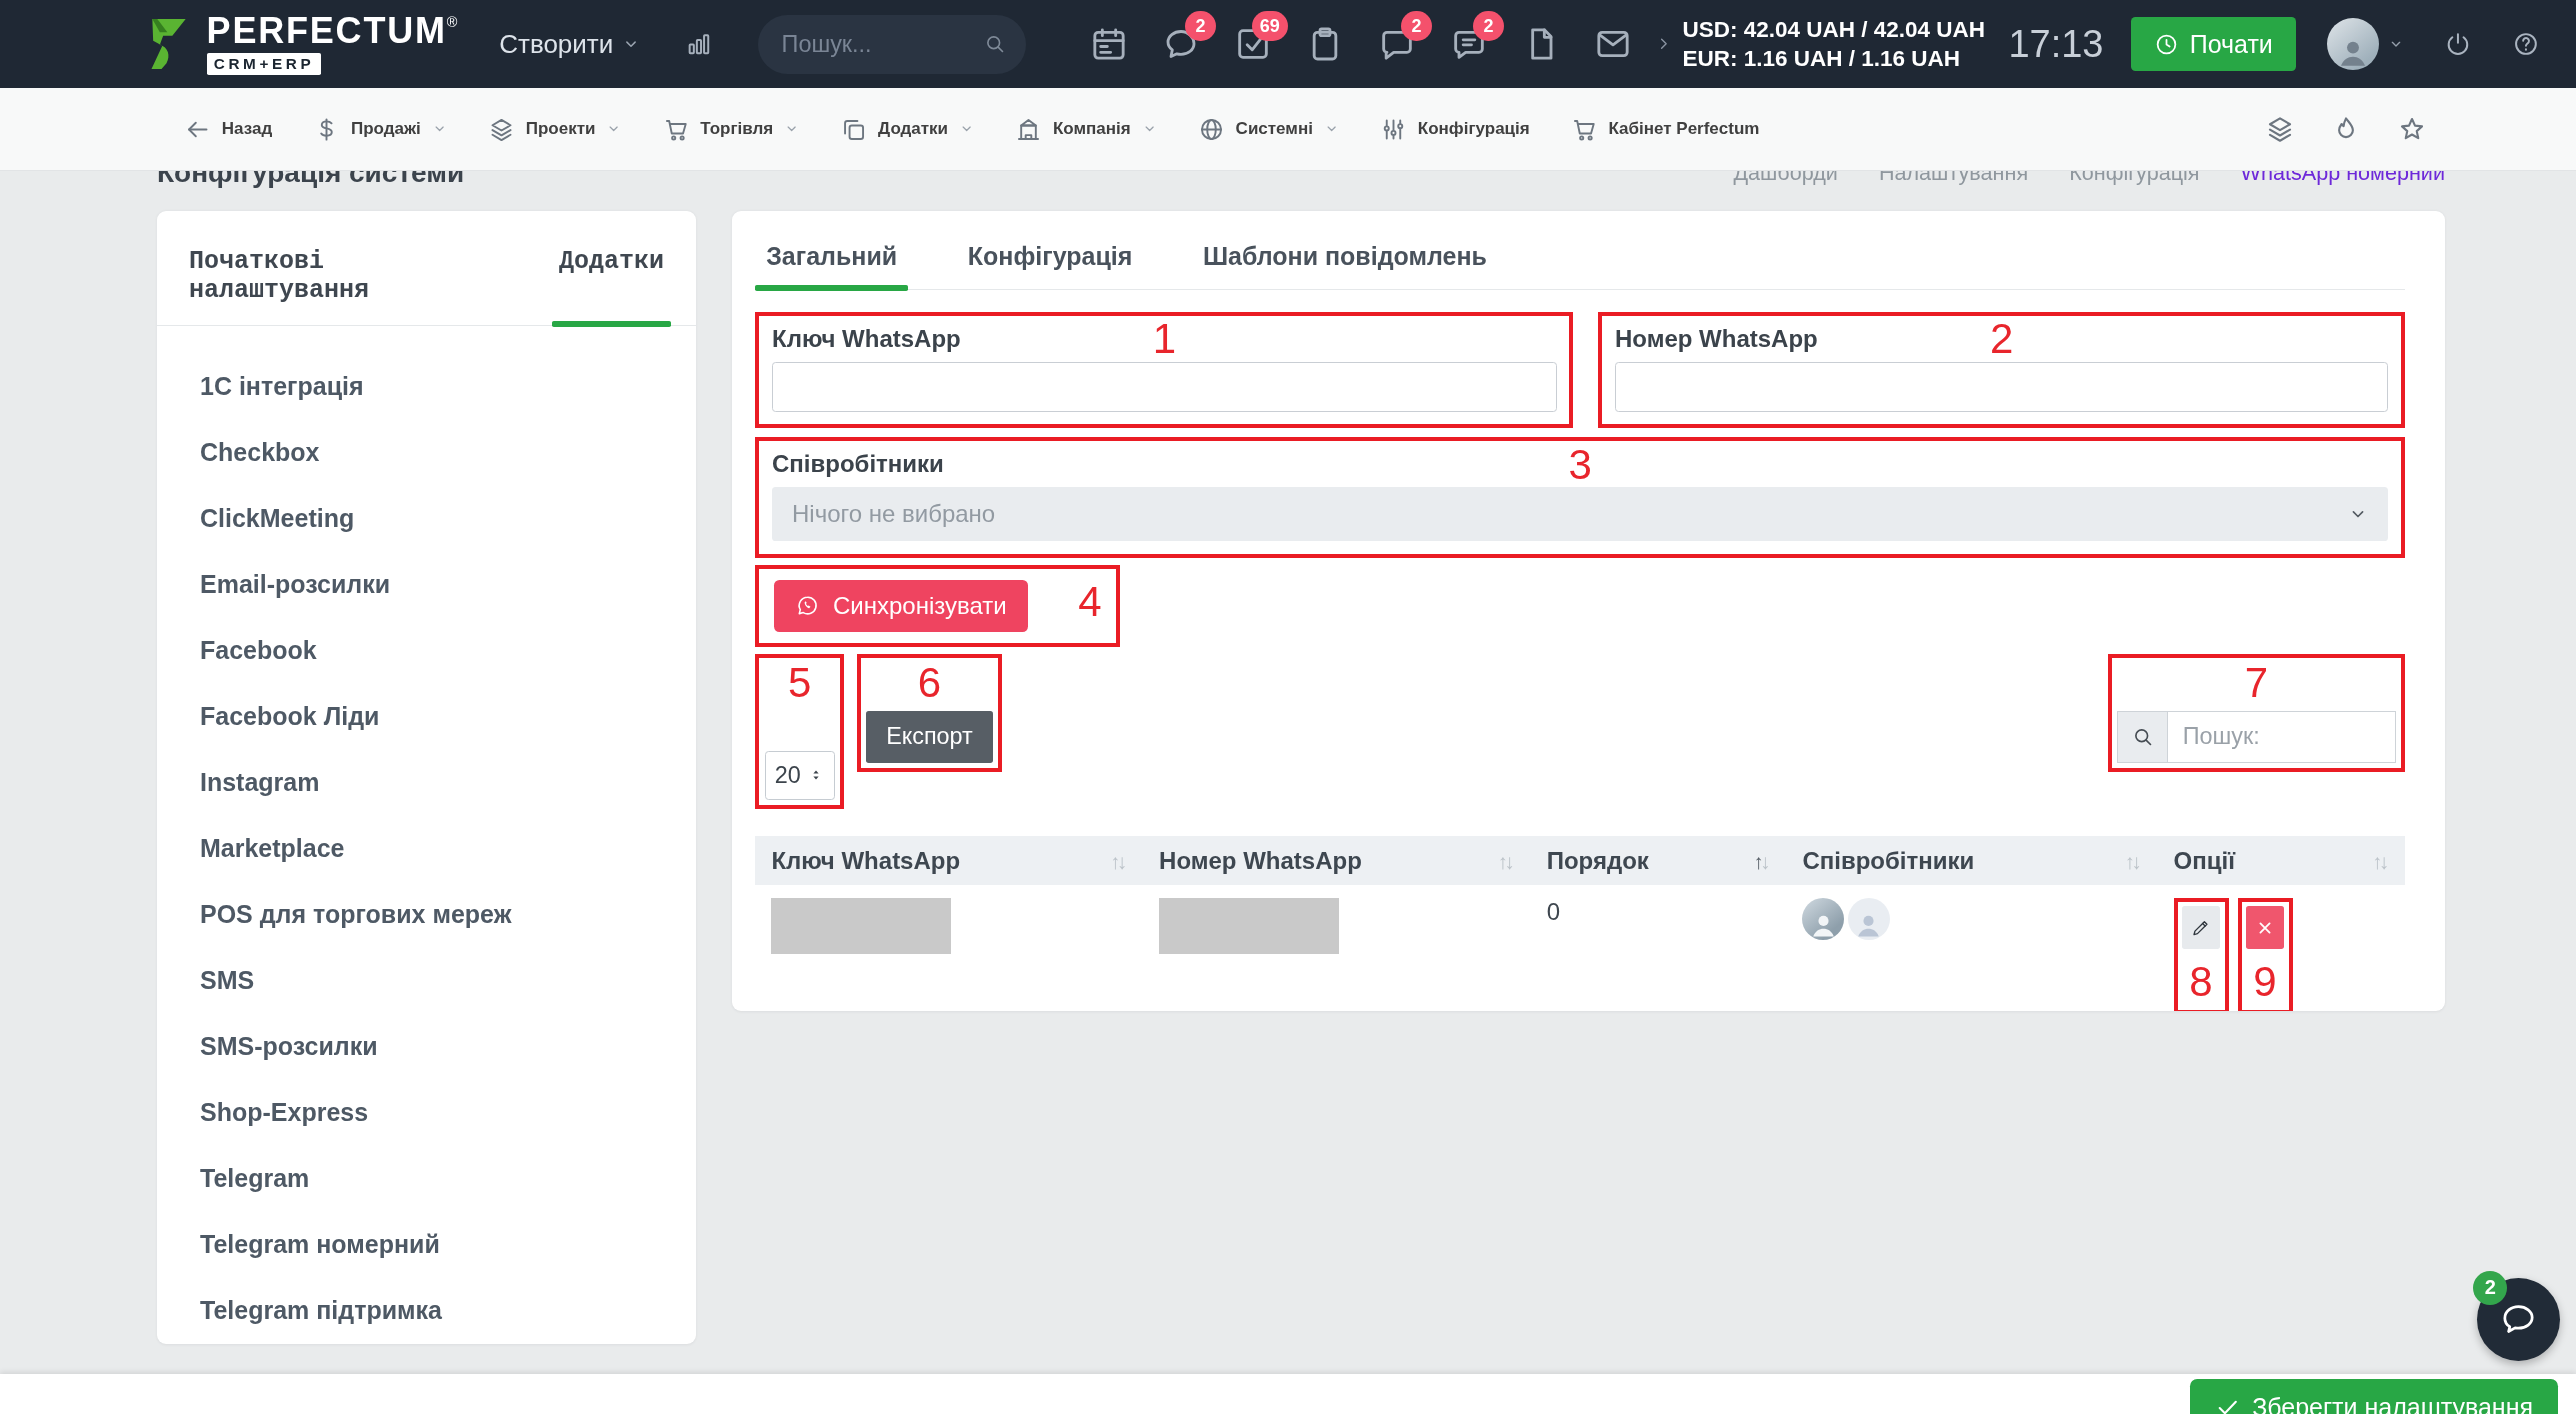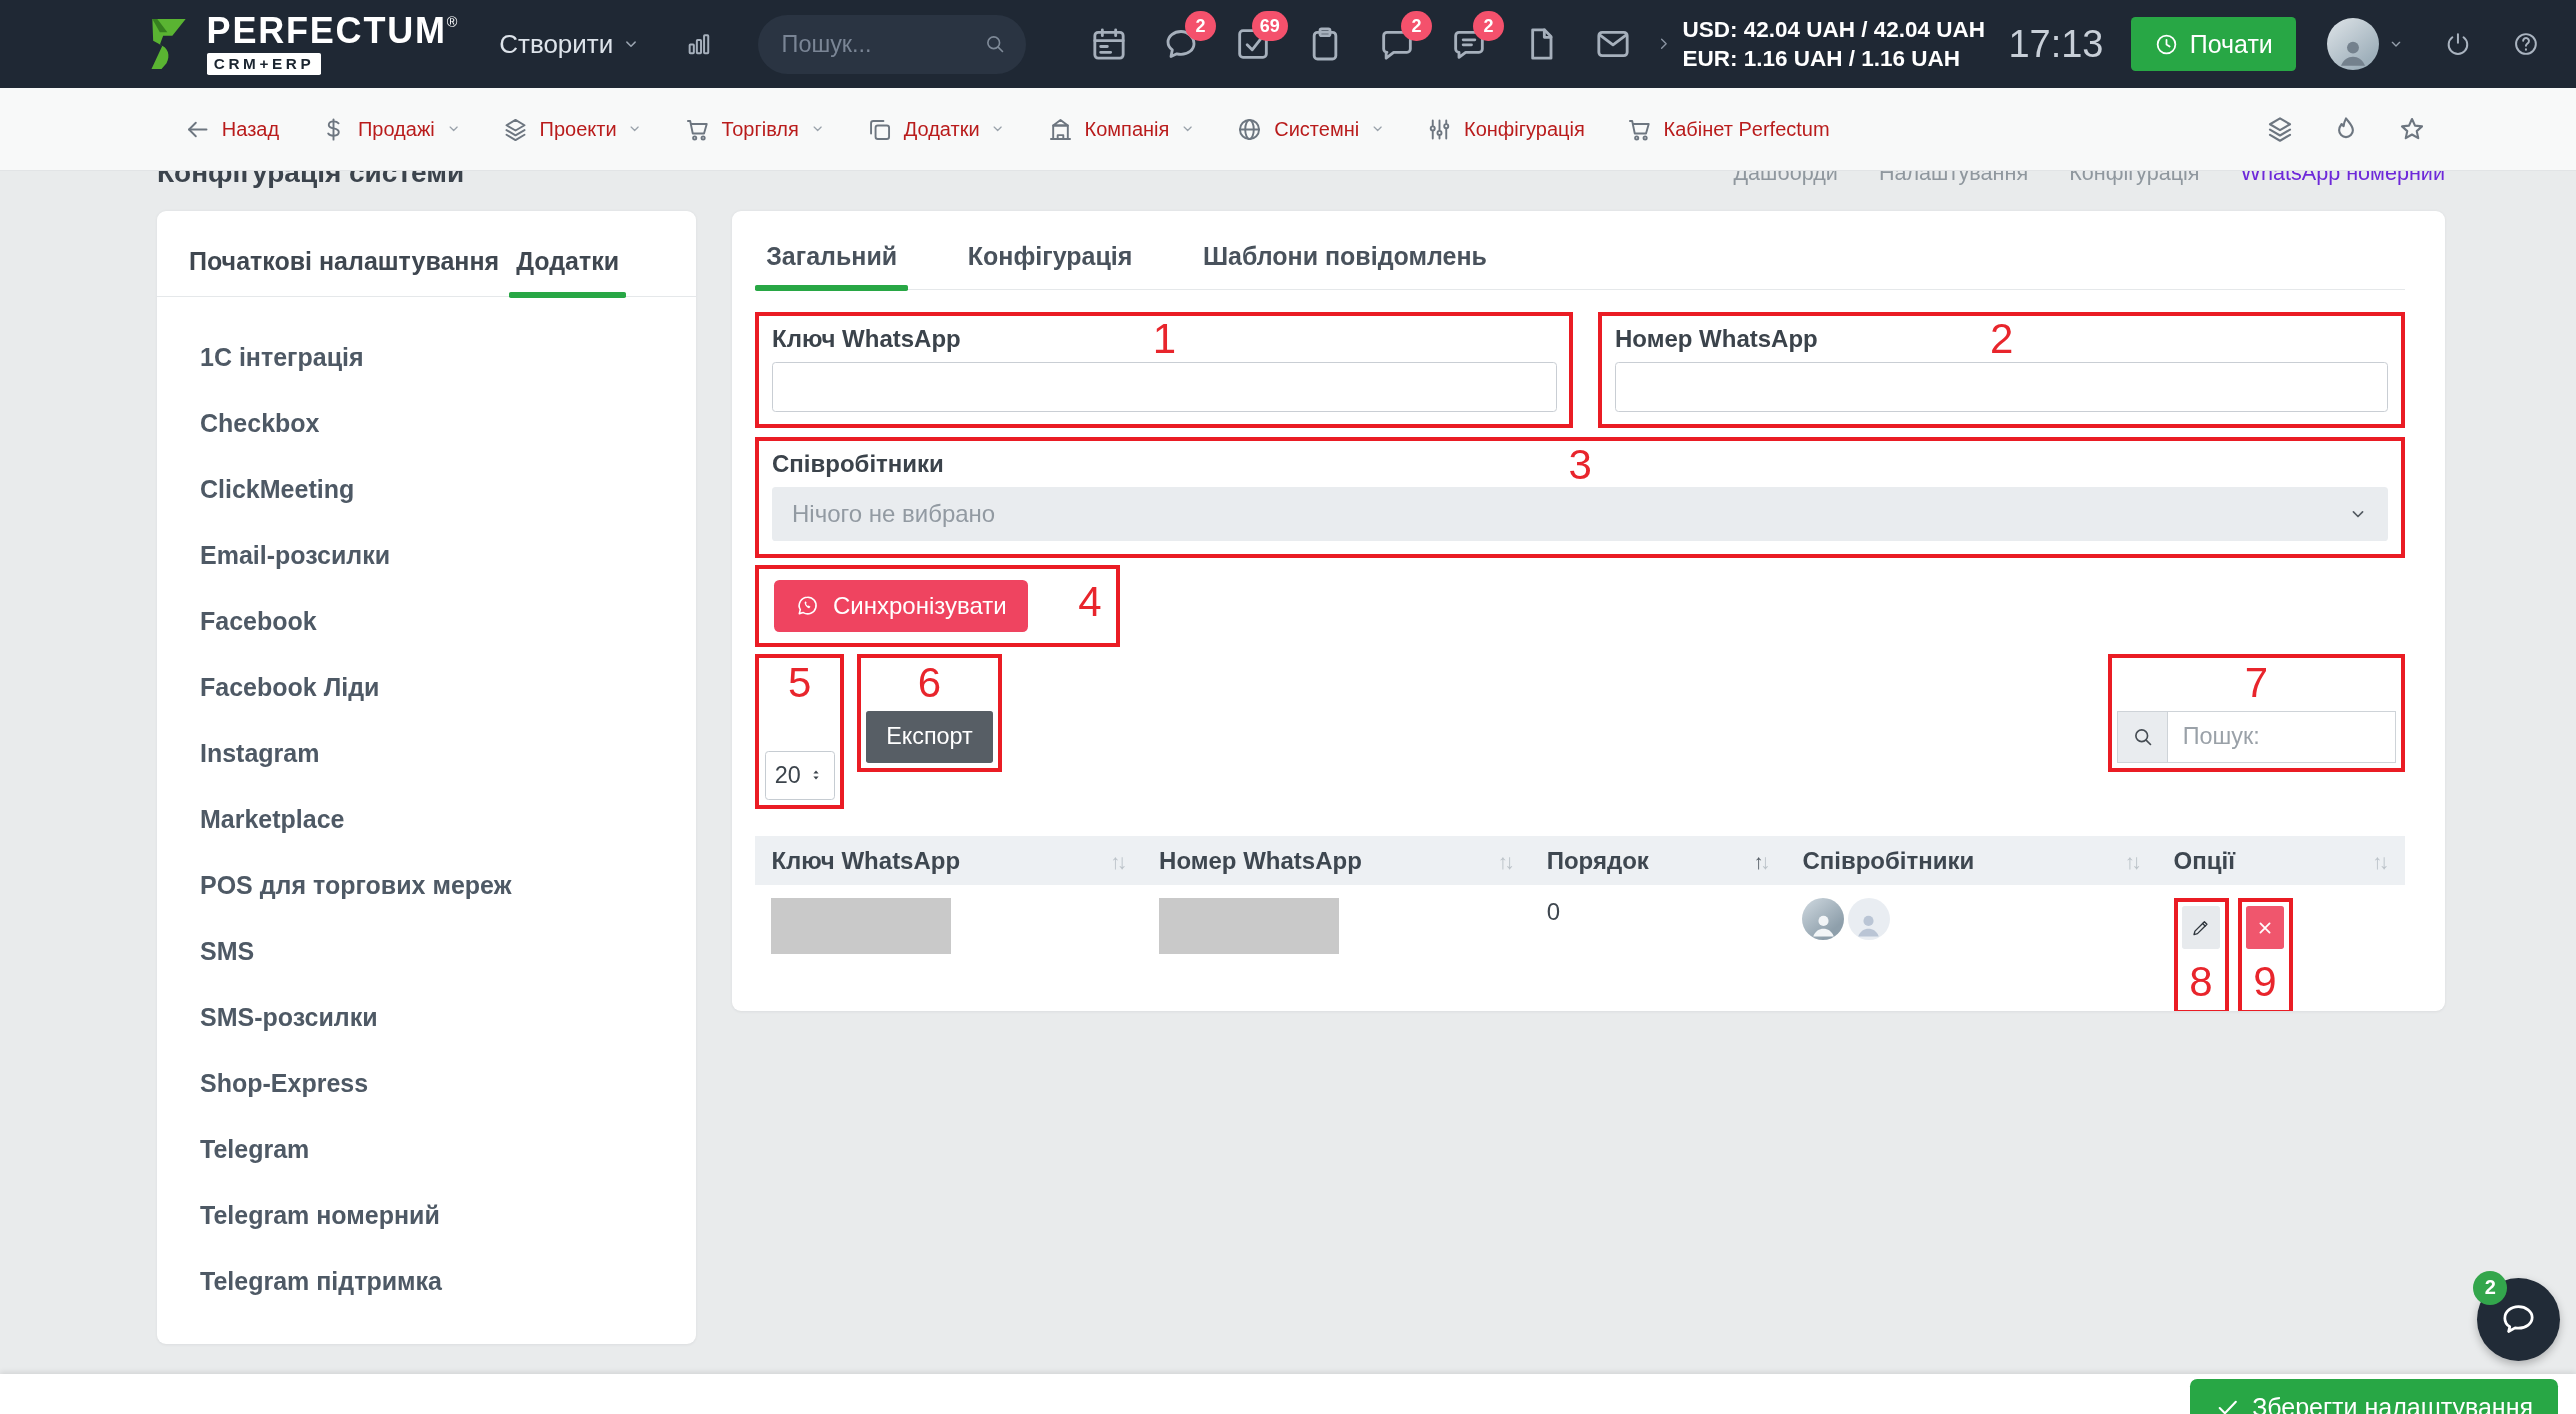--- a/index.html
+++ b/index.html
@@ -36,39 +36,39 @@
   .avatar .av-ic{width:34px;height:34px;color:#74818d;}
   .avchev{width:16px;height:16px;color:#96a0ac;}
   .hbtn{margin-left:40px;width:36px;height:36px;color:#aab4c0;cursor:pointer;display:block;}
   [data-icon] svg{display:block;width:100%;height:100%;}
 
   
   .navbar{height:83px;background:#f8f9f9;border-bottom:0.9px solid #e2e4e6;display:flex;align-items:center;justify-content:space-between;padding:0 149px 0 184px;box-sizing:border-box;}
   .nav-left{display:flex;align-items:center;gap:41px;}
   .nav-item{display:flex;align-items:center;gap:10.8px;cursor:pointer;text-decoration:none;}
   .nic{width:27px;height:27px;color:#6d7680;}
-  .nlabel{font-size:20px;color:#b91c1c;white-space:nowrap;}
+  .nlabel{font-size:17px;color:#404040;white-space:nowrap;font-weight:bold;}
   .ncaret{width:15.3px;height:15.3px;color:#9aa2ab;}
   .nav-right{display:flex;align-items:center;gap:36px;}
   .nav-tool{width:30px;height:30px;color:#6d7680;cursor:pointer;display:block;}
 
   
   .page{padding:0 131px 0 157px;}
   .page-head{height:40px;overflow:hidden;}
   .page-head-in{display:flex;justify-content:space-between;align-items:flex-start;margin-top:-16px;gap:32px;}
   .page-title{margin:0;font-size:28px;font-weight:700;color:#3b434c;line-height:36px;}
   .crumbs{display:flex;gap:41px;line-height:36px;}
   .crumb{font-size:21.6px;color:#8f979e;cursor:pointer;}
   .crumb:last-child{color:#6d28d9;}
   .cols{display:flex;gap:36px;align-items:flex-start;}
   .card{background:#fff;border-radius:9px;box-shadow:0 0.9px 2.7px rgba(60,70,80,.08);}
 
   
   .side-card{width:539px;height:1133px;overflow:hidden;flex:none;box-sizing:border-box;}
-  .side-tabs{display:flex;gap:17px;padding:36px 32px 0;border-bottom:1.8px solid #e5e8ea;}
+  .side-tabs{display:flex;gap:41px;padding:36px 32px 0;border-bottom:1.8px solid #e5e8ea;font-family:Liberation Mono, monospace;}
   .stab{padding-bottom:20px;font-size:25px;font-weight:700;color:#3f4750;position:relative;cursor:pointer;}
   .stab.active::after{content:"";position:absolute;left:-7.2px;right:-7.2px;bottom:-1.8px;height:5.4px;background:#28a745;border-radius:1.8px;}
   .side-list{margin-top:27px;height:1011px;overflow:hidden;}
   .side-item{height:66px;display:flex;align-items:center;padding:0 32px 0 43px;font-size:25px;font-weight:600;color:#4e5965;cursor:pointer;}
 
   
   .main-card{flex:1;height:800px;overflow:hidden;padding:0 40px 0 23.4px;box-sizing:border-box;position:relative;}
   .main-tabs{display:flex;gap:49px;padding-top:31px;border-bottom:1.8px solid #e5e8ea;margin-bottom:21.6px;}
   .mtab{padding:0 10.8px 18px;font-size:25px;font-weight:700;color:#49525c;position:relative;cursor:pointer;}
   .mtab.active::after{content:"";position:absolute;left:0;right:0;bottom:-1.8px;height:5.4px;background:#28a745;border-radius:1.8px;}

